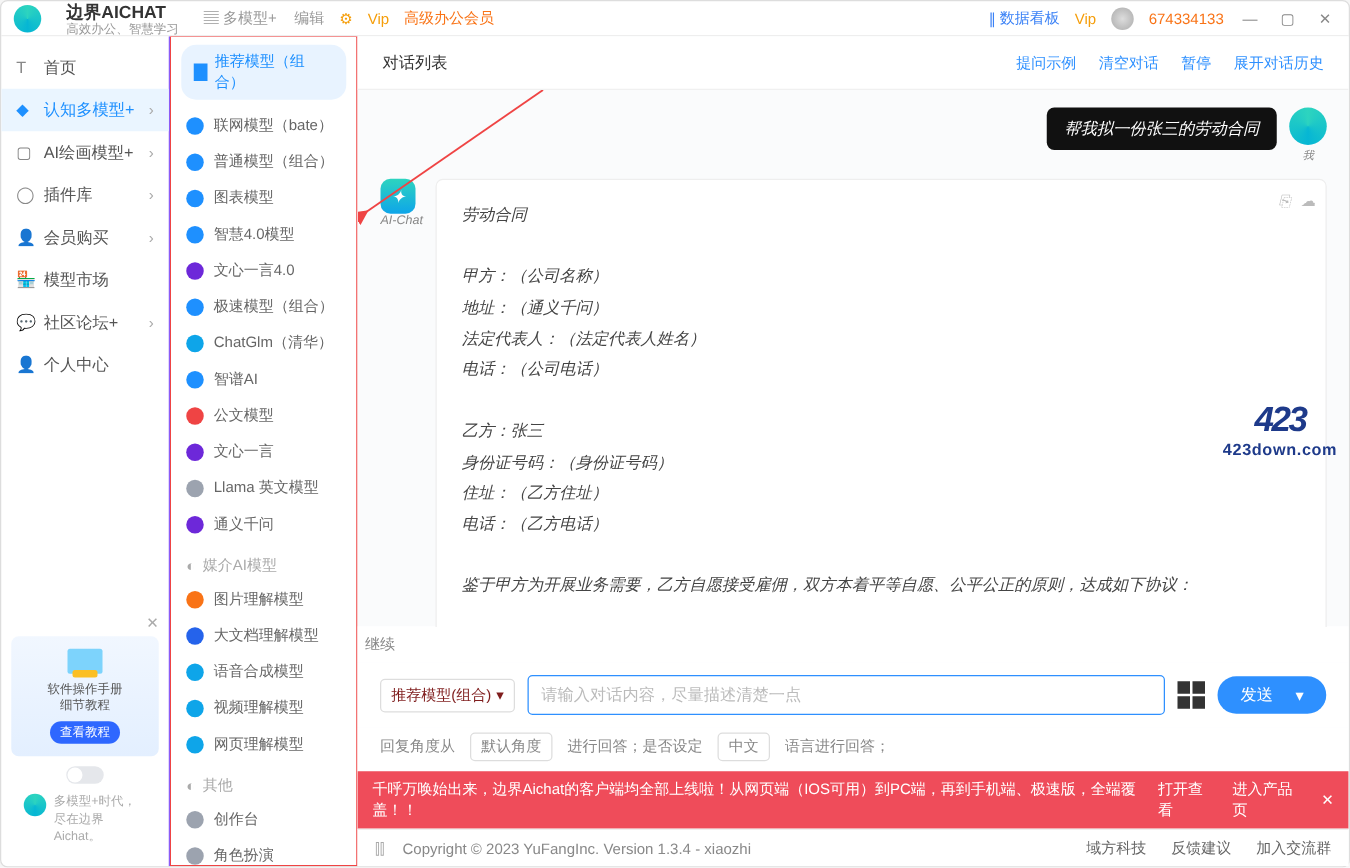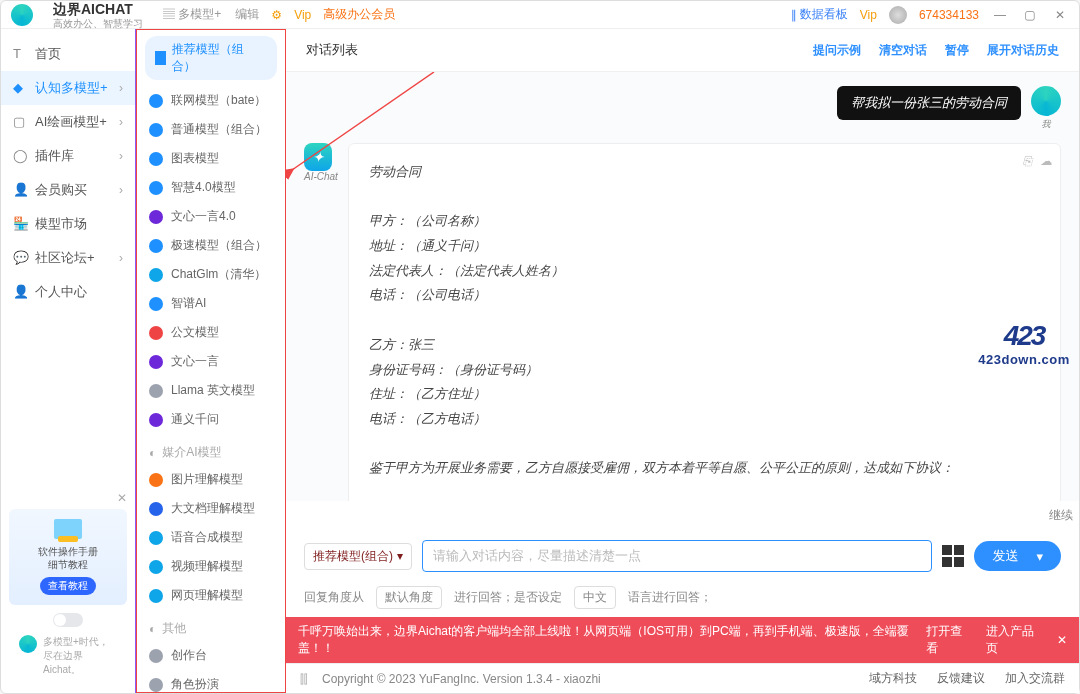--- a/index.html
+++ b/index.html
@@ -52,36 +52,36 @@
 .model-panel .m-pill { margin: 6px 8px; background: #e8f3ff; color: #1e90ff; border-radius: 12px; padding: 5px 10px; display: flex; align-items: center; gap:6px;}
 .model-panel .m-item { padding: 6px 12px; display: flex; align-items: center; gap: 8px; color: #666; cursor:pointer;}
 .model-panel .m-item .dot { width: 14px; height: 14px; border-radius: 50%; flex-shrink:0; display:flex;align-items:center;justify-content:center;font-size:9px;color:#fff;}
 .model-panel .m-section { padding: 10px 12px 4px; color: #aaa; display:flex; align-items:center; gap:6px;}
 
 
 .conv { flex: 1; display: flex; flex-direction: column; background: #fafbfc; overflow:hidden;}
 .conv-head { display: flex; align-items: flex-end; padding: 12px 20px; font-size: 13px; border-bottom: 1px solid #f0f0f0; background:#fff;}
 .conv-head .title { color: #333; }
 .conv-head .spacer { flex: 1; }
-.conv-head .act { color: #2e90ff; margin-left: 18px; cursor: pointer; font-size: 12px; font-weight: bold; }
+.conv-head .act { color: #2e90ff; margin-left: 18px; cursor: pointer; font-size: 12px; }
 .conv-body { flex: 1; padding: 14px 18px; overflow-y: auto; position:relative;font-style:italic;}
 .arrow-svg{position:absolute; left:-2px; top:-2px; pointer-events:none;}
 
 .user-msg { display: flex; justify-content: flex-end; align-items: flex-start; gap: 10px; margin-bottom: 12px; }
 .user-bubble { background: #111; color: #fff; padding: 8px 14px; border-radius: 6px; font-size: 13px; }
 .user-av { width: 30px; height: 30px; border-radius: 50%; background: conic-gradient(#2dd4bf,#06b6d4,#2dd4bf); text-align:center; font-size:9px; color:#06b6d4; display:flex; flex-direction:column; justify-content:flex-end;}
 .user-av-lbl{ font-size:9px; color:#888; text-align:center; margin-top:2px;}
 
 .ai-msg { display: flex; align-items: flex-start; gap: 10px; }
 .ai-av { width: 28px; height: 28px; border-radius: 8px; background: linear-gradient(#2dd4bf,#0ea5e9); display:flex;align-items:center;justify-content:center;color:#fff;font-size:14px;}
 .ai-av-wrap{ text-align:center; font-size:10px; color:#888; line-height:1.2;}
 .ai-bubble { background: #fff; border: 1px solid #eee; border-radius: 6px; padding: 16px 20px; font-size: 13px; color: #444; line-height: 1.9; flex:1; position:relative;}
 .ai-bubble .tools { position:absolute; top:6px; right:8px; color:#bbb; font-size:12px; display:flex; gap:8px;}
 
-.continue { text-align: right; color: #888; font-size: 12px; padding: 6px; background:#fff;}
+.continue { text-align: left; color: #888; font-size: 12px; padding: 6px; background:#fff;}
 
 .input-row { display:flex; align-items:center; gap:10px; padding:10px 18px; background:#fff;}
 .input-row .model-sel{ border:1px solid #ddd; border-radius:4px; padding:4px 8px; font-size:12px; color:#7f1d1d; display:flex; align-items:center; gap:4px;}
 .input-row .text-in{ flex:1; border:1px solid #2e90ff; border-radius:4px; padding:6px 10px; font-size:13px; color:#bbb;}
 .input-row .qr{ width:22px; height:22px; display:grid; grid-template-columns:1fr 1fr; grid-template-rows:1fr 1fr; gap:2px;}
 .input-row .qr span{ background:#333; }
 .input-row .send{ background:#2e90ff; color:#fff; border-radius:16px; padding:6px 18px; font-size:13px; display:flex; align-items:center; gap:18px; cursor:pointer;}
 
 .opts-row{ display:flex; align-items:center; gap:12px; padding:4px 18px 8px; font-size:12px; color:#888; background:#fff;}
 .opts-row .pill{ border:1px solid #ddd; border-radius:4px; padding:2px 8px;}

